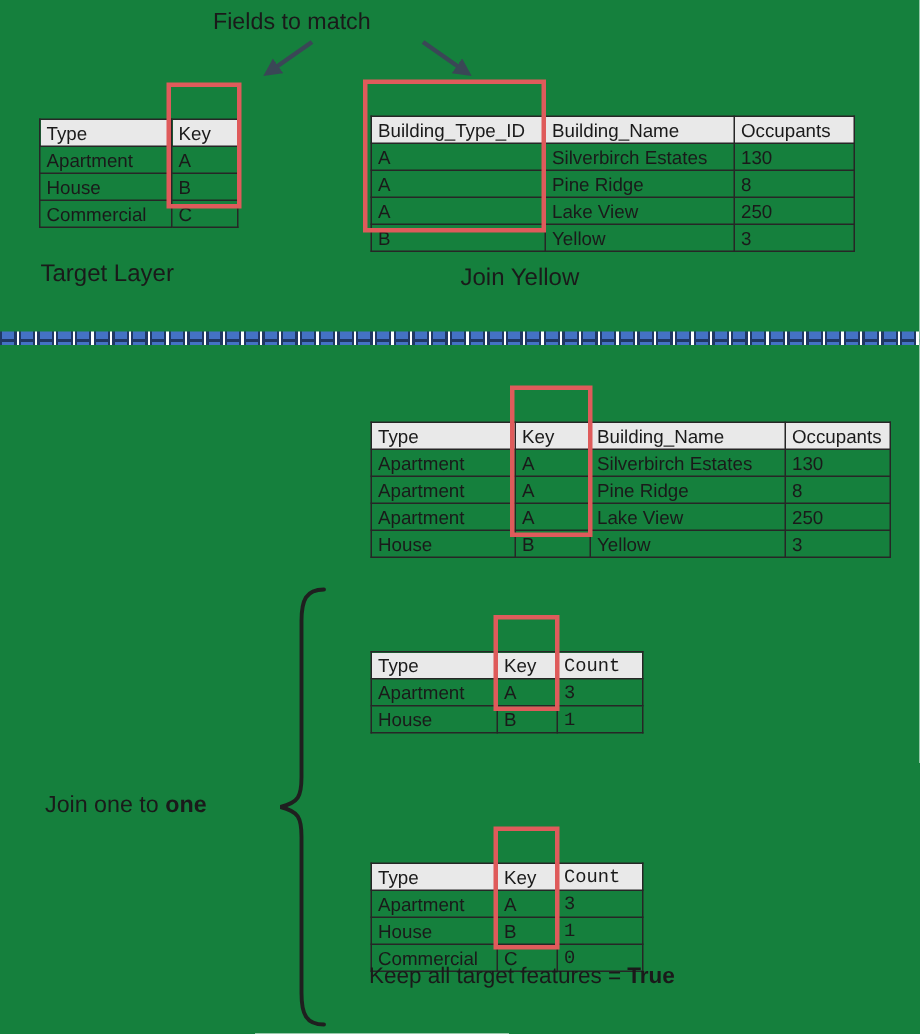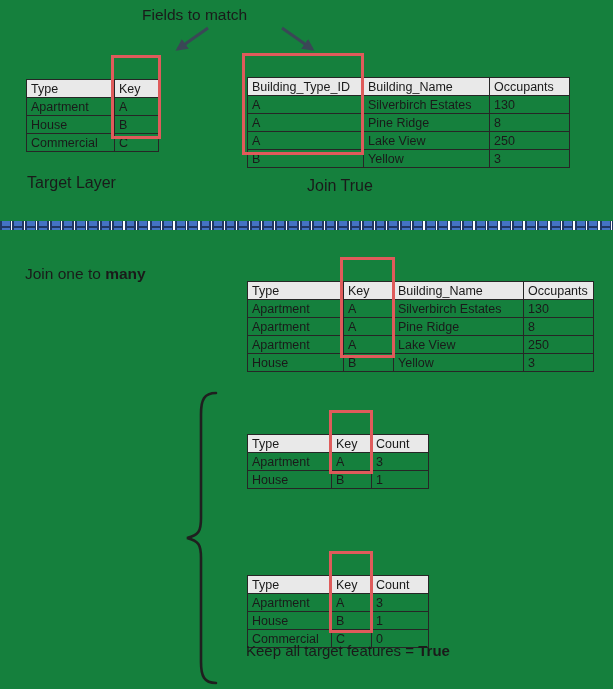--- a/index.html
+++ b/index.html
@@ -54,21 +54,21 @@
   .tbl-join th:nth-child(3),.tbl-join td:nth-child(3){width:80px;}
   .tbl-many{left:247px;top:261px;}
   .tbl-many th:nth-child(1),.tbl-many td:nth-child(1){width:96px;}
   .tbl-many th:nth-child(2),.tbl-many td:nth-child(2){width:50px;}
   .tbl-many th:nth-child(3),.tbl-many td:nth-child(3){width:130px;}
   .tbl-many th:nth-child(4),.tbl-many td:nth-child(4){width:70px;}
   .tbl-count-false{left:247px;top:414px;}
   .tbl-count-true{left:247px;top:555px;}
   .tbl-count th:nth-child(1),.tbl-count td:nth-child(1){width:84px;}
   .tbl-count th:nth-child(2),.tbl-count td:nth-child(2){width:40px;}
-  .tbl-count th:nth-child(3),.tbl-count td:nth-child(3){width:57px;}
+  .tbl-count th:nth-child(3),.tbl-count td:nth-child(3){width:57px;font-family:Liberation Mono, monospace;}
 
   
   .hl{
     border:3px solid var(--red);
     pointer-events:none;
     background:transparent;
   }
   .hl-target{left:111px;top:55px;width:50px;height:84px;}
   .hl-join{left:242px;top:53px;width:122px;height:102px;}
   .hl-many{left:340px;top:257px;width:55px;height:101px;}
@@ -162,27 +162,24 @@
           <td>250</td>
         </tr>
         <tr>
           <td>B</td>
           <td>Yellow</td>
           <td>3</td>
         </tr>
       </tbody>
     </table>
   <div class="abs hl hl-join"></div>
-  <div class="abs layer-label join-label">Join True</div>
+  <div class="abs layer-label join-label">Join Yellow</div>
 
   <div class="abs divider"></div>
 
-  <div class="abs join-mode-label otm-label">
-    <span>Join one to </span><span class="b">many</span>
-  </div>
   <table class="abs tbl-many">
       <thead>
         <tr>
           <th>Type</th>
           <th>Key</th>
           <th>Building_Name</th>
           <th>Occupants</th>
         </tr>
       </thead>
       <tbody>
@@ -207,20 +204,23 @@
         <tr>
           <td>House</td>
           <td>B</td>
           <td>Yellow</td>
           <td>3</td>
         </tr>
       </tbody>
     </table>
   <div class="abs hl hl-many"></div>
 
+  <div class="abs join-mode-label oto-label">
+    <span>Join one to </span><span class="b">one</span>
+  </div>
 
   <svg class="abs brace-svg" width="40" height="296" viewBox="0 0 40 296">
     <path d="M 36 3 C 24 3, 21 10, 21 24 L 21 128 C 21 141, 19 145, 7 148
              C 19 151, 21 155, 21 168 L 21 272 C 21 286, 24 293, 36 293" stroke="#1f1f1f" stroke-width="2.6" fill="none" stroke-linecap="round"></path>
   </svg>
 
   <table class="abs tbl-count tbl-count-false">
       <thead>
         <tr>
           <th>Type</th>

